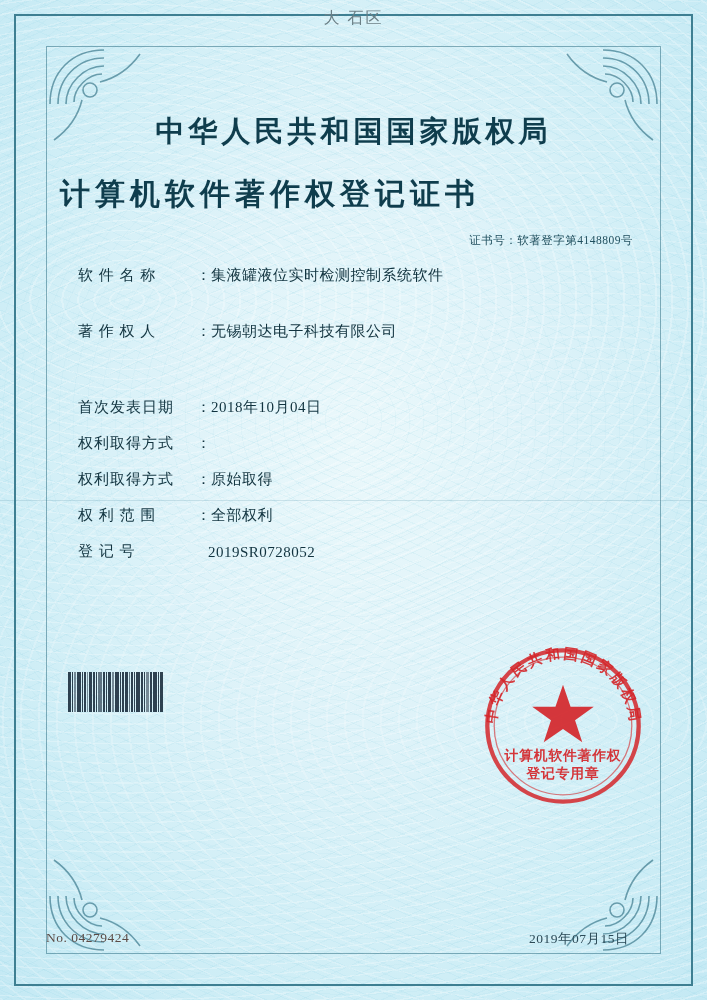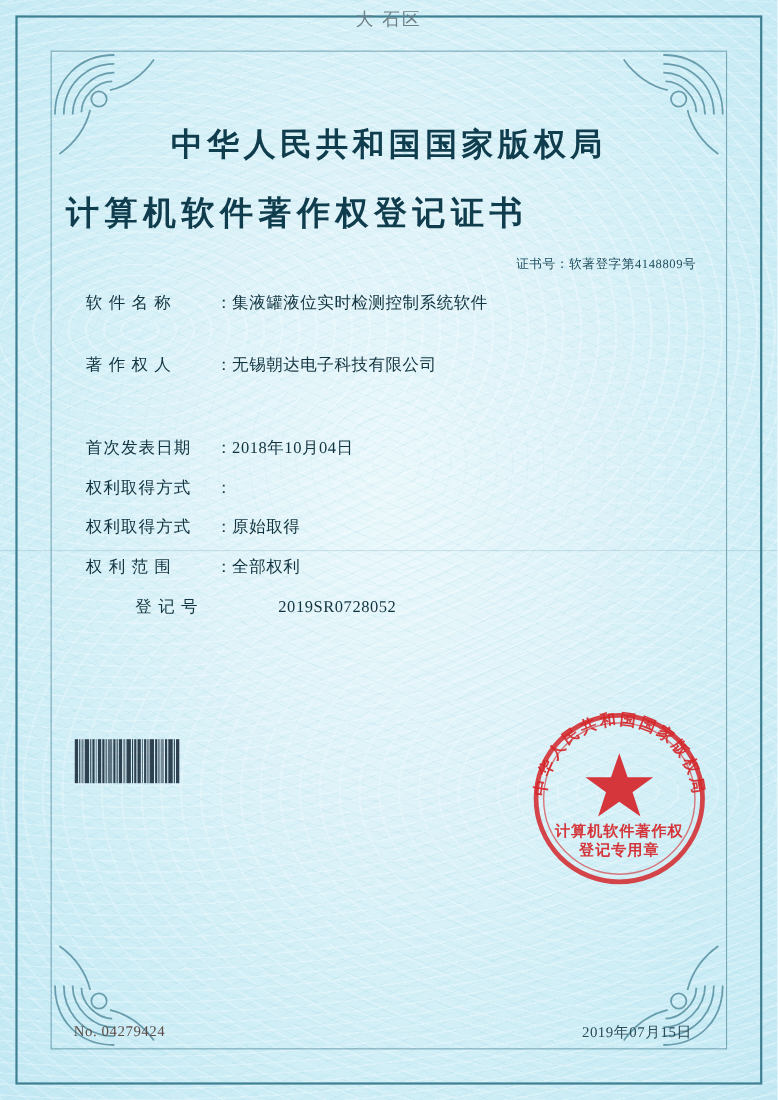--- a/index.html
+++ b/index.html
@@ -140,21 +140,20 @@
   }
   .field-label {
     width: 118px;
     flex: 0 0 118px;
     letter-spacing: 1px;
     white-space: nowrap;
   }
   .field-label.spread {
     display: flex;
     justify-content: space-between;
-    margin-left: 45px;
   }
   .field-colon {
     flex: 0 0 12px;
     text-align: center;
   }
   .field-value {
     flex: 1;
     letter-spacing: .5px;
   }
   .field-value .line2 {
@@ -197,21 +196,21 @@
     position: absolute;
     right: 58px;
     top: 640px;
     width: 172px;
     height: 172px;
   }
   .seal svg { width: 100%; height: 100%; display: block; }
 
   .footer {
     position: absolute;
-    left: 67px;
+    left: 46px;
     right: 50px;
     bottom: 52px;
     display: flex;
     justify-content: space-between;
     font-size: 13.5px;
     color: #7a4a3a;
     letter-spacing: .5px;
   }
   .footer .no { color: #5b4b46; }
   .footer .date { color: #2b4a57; margin-right: 28px; }

